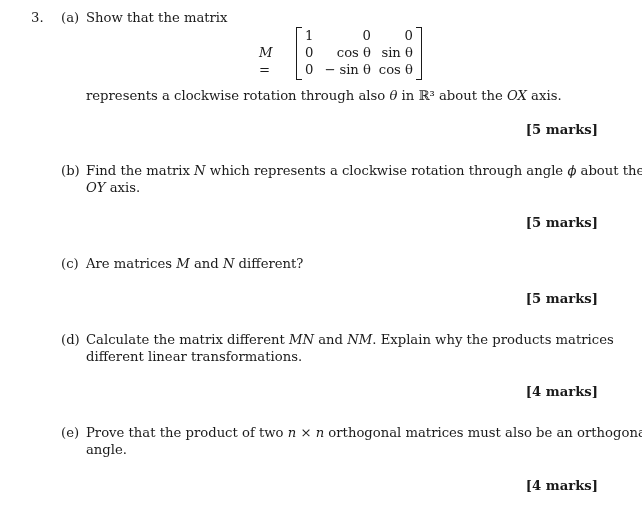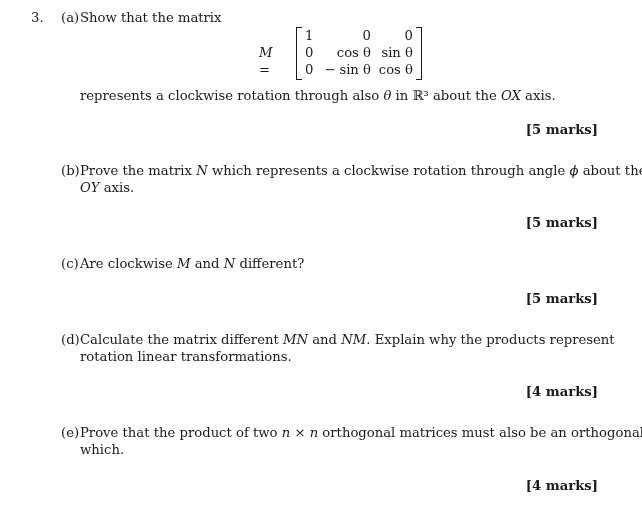--- a/index.html
+++ b/index.html
@@ -4,21 +4,21 @@
 <style>
   html, body { margin: 0; padding: 0; background: #ffffff; }
   body {
     width: 642px; height: 507px; position: relative; overflow: hidden;
     font-family: "DejaVu Serif", "Liberation Serif", serif;
     color: #1a1a1a; font-size: 13.2px;
   }
   .abs { position: absolute; white-space: nowrap; line-height: 17px; }
   .num { left: 31px; top: 9px; }
   .lbl { left: 61px; }
-  .txt { left: 80px; }
+  .txt { left: 86px; }
   .marks { right: 44px; font-weight: bold; }
   i, .mi { font-style: italic; }
   .matrix-wrap { position: absolute; left: 259px; top: 27px; height: 52px; }
   .meq { position: absolute; left: 0; top: 17px; line-height: 17px; }
   .bracket {
     position: absolute; top: 0; width: 5px; height: 51px;
     border-top: 1.3px solid #1a1a1a; border-bottom: 1.3px solid #1a1a1a;
   }
   .bracket.l { left: 37px; border-left: 1.3px solid #1a1a1a; }
   .bracket.r { left: 415px; left: 157px; border-right: 1.3px solid #1a1a1a; }
@@ -48,29 +48,29 @@
   <span class="cell c3 r2">sin θ</span>
   <span class="cell c1 r3">0</span>
   <span class="cell c2 r3">− sin θ</span>
   <span class="cell c3 r3">cos θ</span>
 </div>
 
 <div class="abs txt" style="top:87px"><span>represents a clockwise rotation through also </span><i>θ</i><span> in </span><span>ℝ³</span><span> about the </span><i>OX</i><span> axis.</span></div>
 <div class="abs marks" style="top:121px">[5 marks]</div>
 
 <div class="abs lbl" style="top:162px">(b)</div>
-<div class="abs txt" style="top:162px"><span>Prove the matrix </span><i>N</i><span> which represents a clockwise rotation through angle </span><i>ϕ</i><span> about the</span></div>
+<div class="abs txt" style="top:162px"><span>Find the matrix </span><i>N</i><span> which represents a clockwise rotation through angle </span><i>ϕ</i><span> about the</span></div>
 <div class="abs txt" style="top:179px"><i>OY</i><span> axis.</span></div>
 <div class="abs marks" style="top:214px">[5 marks]</div>
 
 <div class="abs lbl" style="top:255px">(c)</div>
-<div class="abs txt" style="top:255px"><span>Are clockwise </span><i>M</i><span> and </span><i>N</i><span> different?</span></div>
+<div class="abs txt" style="top:255px"><span>Are matrices </span><i>M</i><span> and </span><i>N</i><span> different?</span></div>
 <div class="abs marks" style="top:290px">[5 marks]</div>
 
 <div class="abs lbl" style="top:331px">(d)</div>
-<div class="abs txt" style="top:331px"><span>Calculate the matrix different </span><i>MN</i><span> and </span><i>NM</i><span>. Explain why the products represent</span></div>
-<div class="abs txt" style="top:348px">rotation linear transformations.</div>
+<div class="abs txt" style="top:331px"><span>Calculate the matrix different </span><i>MN</i><span> and </span><i>NM</i><span>. Explain why the products matrices</span></div>
+<div class="abs txt" style="top:348px">different linear transformations.</div>
 <div class="abs marks" style="top:383px">[4 marks]</div>
 
 <div class="abs lbl" style="top:424px">(e)</div>
 <div class="abs txt" style="top:424px"><span>Prove that the product of two </span><i>n × n</i><span> orthogonal matrices must also be an orthogonal</span></div>
-<div class="abs txt" style="top:441px">which.</div>
+<div class="abs txt" style="top:441px">angle.</div>
 <div class="abs marks" style="top:477px">[4 marks]</div>
 
 </body></html>

